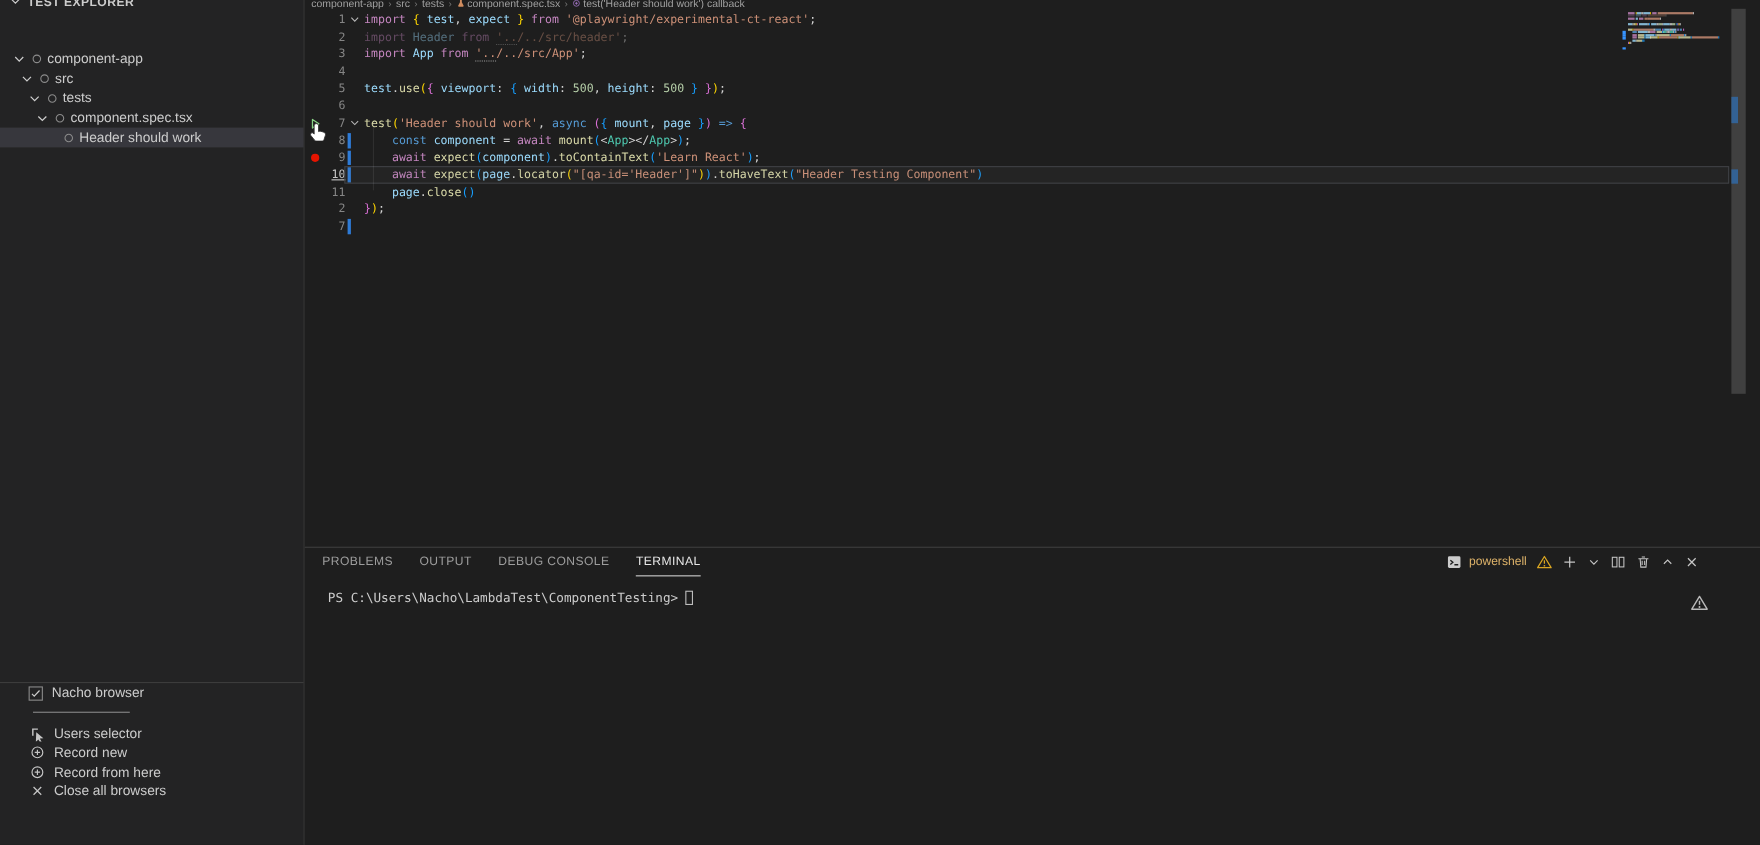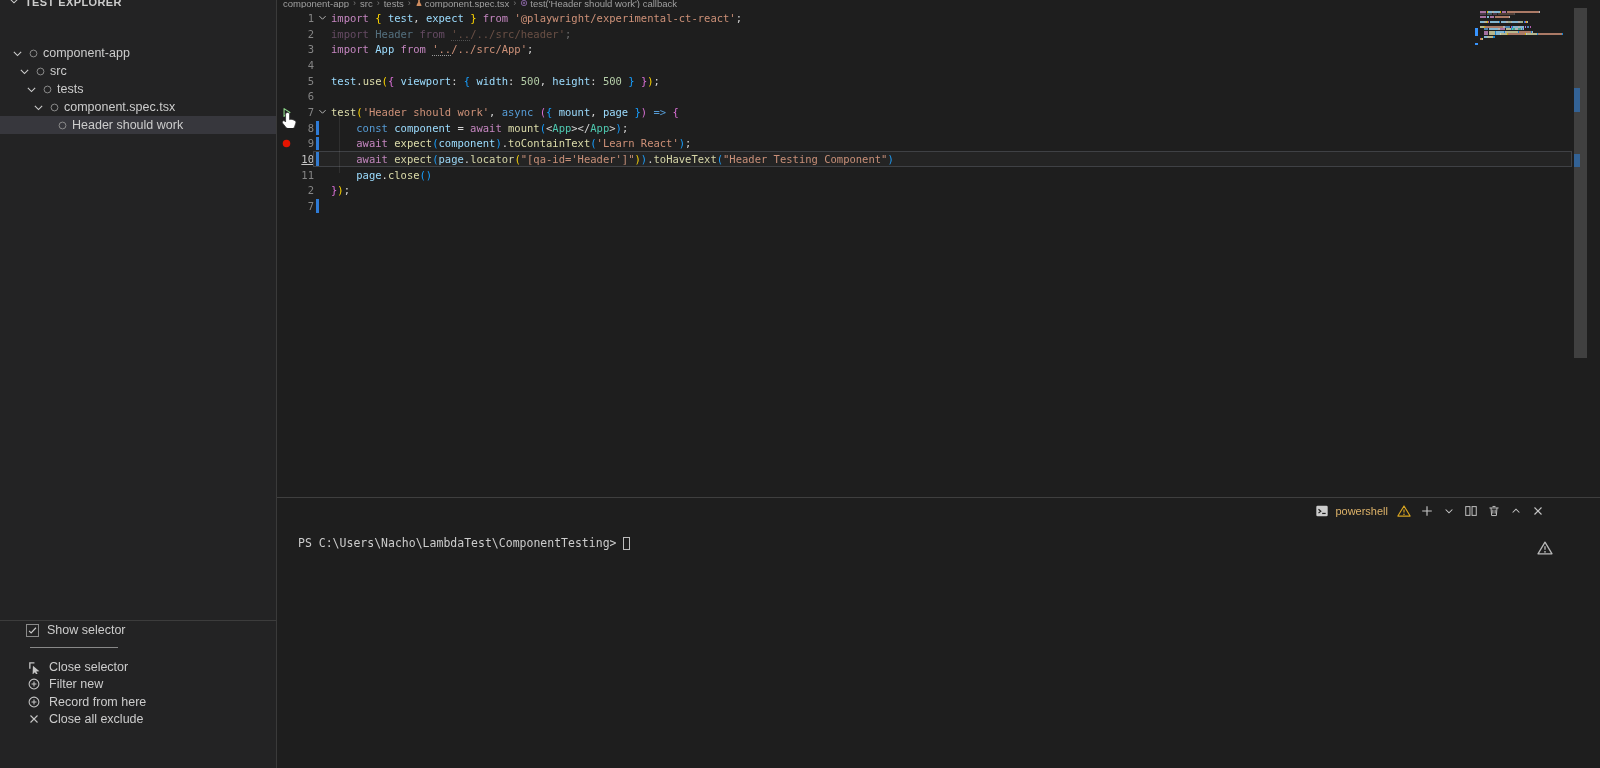--- a/index.html
+++ b/index.html
@@ -159,58 +159,58 @@
       </div>
     </div>
 
   <div class="pw">
     <div class="pw-row pw-check">
       <span class="checkbox" id="pw-checkbox">
           <svg width="11" height="11" viewBox="0 0 16 16">
             <path d="M3 8.5l3 3 7-7.5" stroke="#cccccc" fill="none" stroke-width="1.6"></path>
           </svg>
         </span>
-      <span>Show selector</span>
+      <span>Nacho browser</span>
     </div>
     <div class="pw-divider"></div>
     <div id="pw-actions">
         <div class="pw-row" style="height: 17.5px;">
           <span class="paicon">
             <svg width="14" height="14" viewBox="0 0 16 16">
               <path d="M2.5 2.5h6v1.5H4v6H2.5z" fill="#c5c5c5"></path>
               <path d="M6.8 6.6l7.4 6.2-3.7.3 2 3.5-1.5.9-2-3.6-2.6 2.7z" fill="#c5c5c5"></path>
             </svg>
           </span>
-          <span>Close selector</span>
+          <span>Users selector</span>
         </div>
         <div class="pw-row" style="height: 17.5px;">
           <span class="paicon">
             <svg width="14" height="14" viewBox="0 0 16 16">
               <circle cx="8" cy="8" r="5.6" stroke="#c5c5c5" fill="none" stroke-width="1.2"></circle>
               <path d="M8 5.2v5.6M5.2 8h5.6" stroke="#c5c5c5" stroke-width="1.2"></path>
             </svg>
           </span>
-          <span>Filter new</span>
+          <span>Record new</span>
         </div>
         <div class="pw-row" style="height: 17.5px;">
           <span class="paicon">
             <svg width="14" height="14" viewBox="0 0 16 16">
               <circle cx="8" cy="8" r="5.6" stroke="#c5c5c5" fill="none" stroke-width="1.2"></circle>
               <path d="M8 5.2v5.6M5.2 8h5.6" stroke="#c5c5c5" stroke-width="1.2"></path>
             </svg>
           </span>
           <span>Record from here</span>
         </div>
         <div class="pw-row" style="height: 17.5px;">
           <span class="paicon">
             <svg width="14" height="14" viewBox="0 0 16 16">
               <path d="M4 4l8 8M12 4l-8 8" stroke="#c5c5c5" stroke-width="1.3"></path>
             </svg>
           </span>
-          <span>Close all exclude</span>
+          <span>Close all browsers</span>
         </div>
       </div>
   </div>
 </div>
 
 <div class="editor">
   <div class="breadcrumb" id="breadcrumb">
       <span class="bc-item">
         <span>component-app</span>
       </span>
@@ -508,20 +508,26 @@
         <span class="mm-chg"></span>
       </div>
     </div>
   <div class="scrollbar" id="scrollbar">
       <div class="sb-mark" style="top: 80px; height: 24px;"></div>
       <div class="sb-mark" style="top: 146px; height: 13px;"></div>
     </div>
 </div>
 
 <div class="panel">
+  <div class="tabs" id="tabs">
+      <div class="tab">PROBLEMS</div>
+      <div class="tab">OUTPUT</div>
+      <div class="tab">DEBUG CONSOLE</div>
+      <div class="tab active">TERMINAL</div>
+    </div>
   <div class="panel-actions" id="panel-actions">
       <span class="paicon">
         <svg width="14" height="14" viewBox="0 0 16 16">
           <rect x="1.5" y="2" width="13" height="12" rx="1.5" fill="#cccccc"></rect>
           <path d="M4 6l2.6 2.2L4 10.4" stroke="#1e1e1e" fill="none" stroke-width="1.4"></path>
           <path d="M8.2 10.8h4" stroke="#1e1e1e" stroke-width="1.4"></path>
         </svg>
       </span>
       <span class="lbl">powershell</span>
       <span class="paicon">

